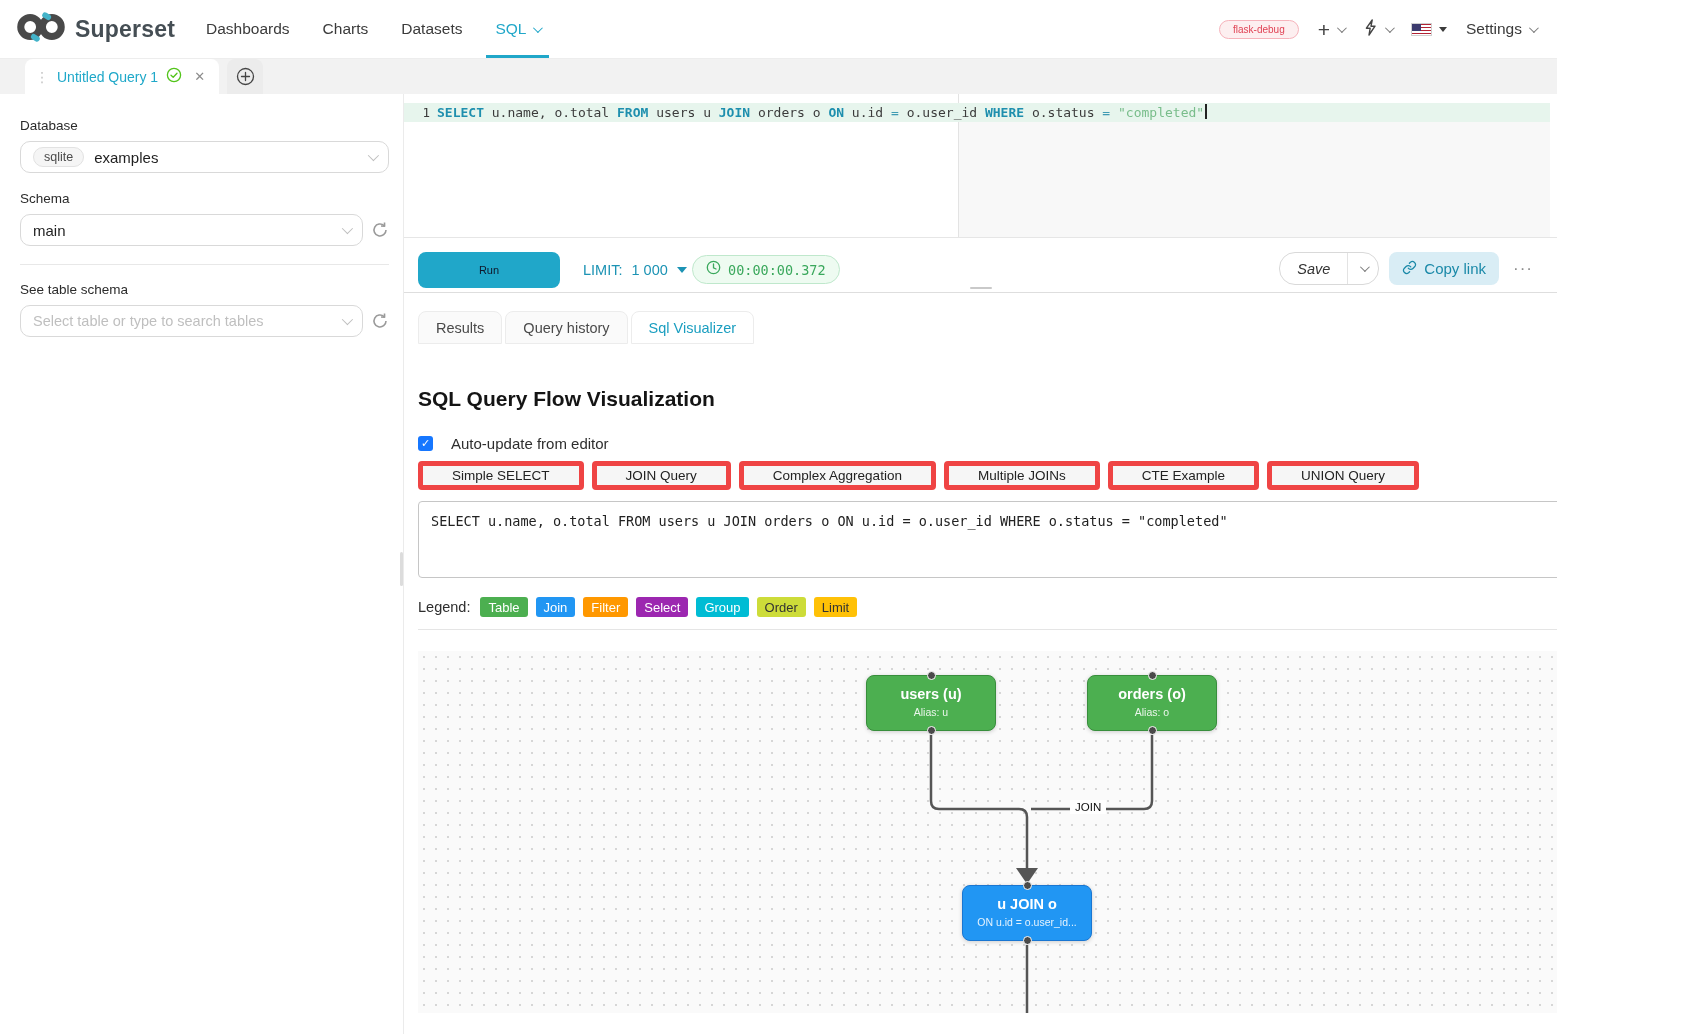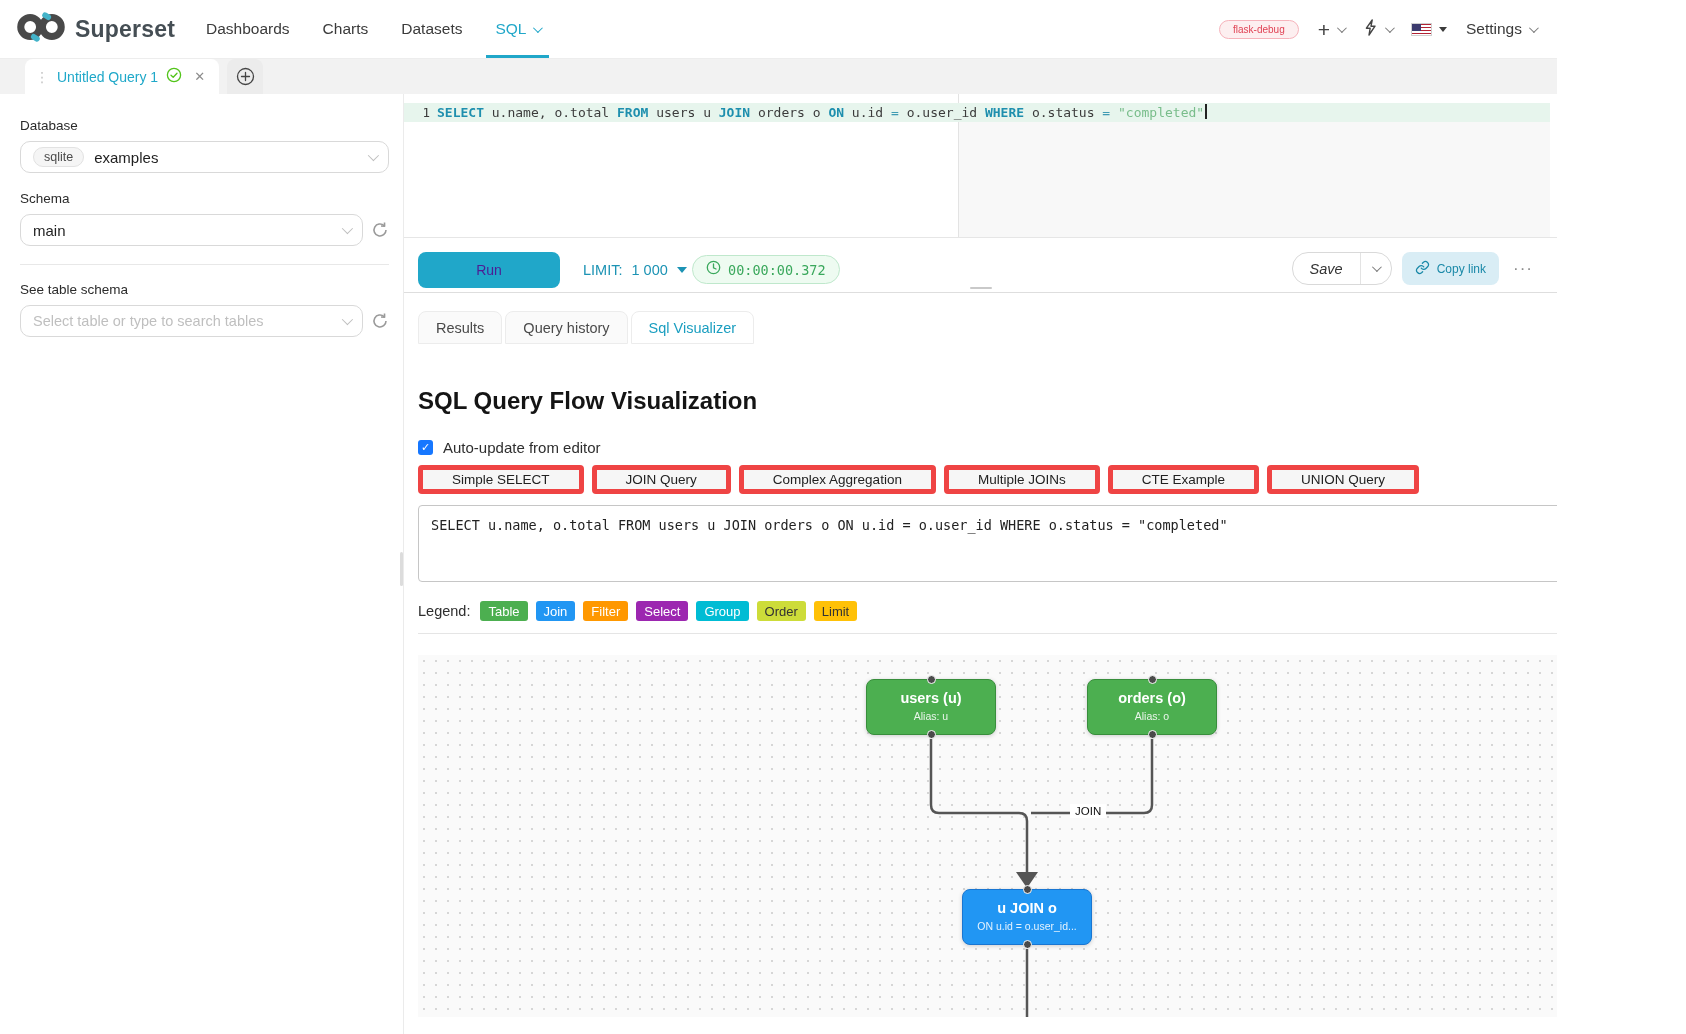--- a/index.html
+++ b/index.html
@@ -73,53 +73,53 @@
                font-family:"DejaVu Sans Mono", monospace; font-size:13px; color:#3c3c3c; }
   .tok-kw { color:#1e8fae; font-weight:bold; }
   .tok-op { color:#3f9bb3; }
   .tok-str { color:#79bd8b; }
   .cursor { display:inline-block; width:1.5px; height:15px; background:#222; vertical-align:-2px; margin-left:1px; }
 
   
   .toolbar { position:absolute; left:0; right:0; top:144px; height:55px; background:#fff;
              border-bottom:1px solid #dedede; }
   .run-btn { position:absolute; left:14px; top:14px; width:142px; height:36px; background:#20a7c9;
-             color:#4c1d95; font-size:14px; border:none; border-radius:8px; cursor:pointer; }
+             color:#0f172a; font-size:11px; border:none; border-radius:8px; cursor:pointer; }
   .limit-group { position:absolute; left:179px; top:14px; height:36px; display:flex; align-items:center;
                  gap:9px; color:#1c93b4; font-size:14.5px; font-weight:500; cursor:pointer; }
   .limit-caret { width:0; height:0; border-left:5px solid transparent; border-right:5px solid transparent;
                  border-top:6px solid #1c93b4; }
   .timer-pill { position:absolute; left:288px; top:17px; height:29px; border:1px solid #bfe8cc;
                 background:#eefbf1; border-radius:15px; display:flex; align-items:center; gap:7px;
                 padding:0 13px; color:#3aa85c; }
   .timer-text { font-family:"DejaVu Sans Mono", monospace; font-size:13.5px; }
   .toolbar-right { position:absolute; right:20px; top:14px; display:flex; align-items:center; gap:10px; }
   .save-split { display:flex; align-items:stretch; height:33px; border:1px solid #d9d9d9; border-radius:16px;
                 background:#fff; overflow:hidden;font-style:italic; }
   .save-main { padding:0 17px; display:flex; align-items:center; font-size:14.5px; color:#333; cursor:pointer; }
   .save-caret { width:31px; display:flex; align-items:center; justify-content:center;
                 border-left:1px solid #e3e3e3; cursor:pointer; }
   .copylink-btn { height:33px; background:#d9edf5; color:#1a89a8; border:none; border-radius:8px;
-                  display:flex; align-items:center; gap:7px; padding:0 13px; font-size:12px; cursor:pointer; }
+                  display:flex; align-items:center; gap:7px; padding:0 13px; font-size:15px; cursor:pointer; }
   .more-btn { color:#8c8c8c; font-size:17px; letter-spacing:1px; padding:0 4px; cursor:pointer; }
   .pane-grip { position:absolute; left:50%; top:193px; transform:translateX(-50%); width:22px; height:8px;
                display:flex; flex-direction:column; justify-content:space-between; cursor:row-resize; }
   .pane-grip i { display:block; height:1.5px; background:#c9c9c9; border-radius:1px; }
 
   
   .south { position:absolute; left:0; right:0; top:200px; bottom:0; background:#fff; padding:17px 0 0 14px; }
   .result-tabs { display:flex; gap:3px; }
   .rtab { height:33px; padding:0 17px; display:flex; align-items:center; font-size:14.5px; color:#4a4a4a;
           background:#fafafa; border:1px solid #ececec; border-radius:8px 8px 0 0; cursor:pointer; }
   .rtab.active { background:#fff; color:#1a9ec0; }
-  .viz-title { font-size:24px; font-weight:700; color:#141414; margin-top:43px; }
+  .viz-title { font-size:21px; font-weight:700; color:#141414; margin-top:43px; }
   .checkbox-row { margin-top:24px; display:flex; align-items:center; gap:10px; cursor:pointer; }
   .checkbox { width:15px; height:15px; border-radius:3px; background:#1677ff; color:#fff; font-size:11px;
               display:flex; align-items:center; justify-content:center; line-height:1; }
-  .checkbox-label { font-size:15px; color:#2e2e2e; }
+  .checkbox-label { font-size:15px; color:#2e2e2e;margin-left:8px; }
   .samples-label { margin-top:18px; font-size:14.5px; color:#2e2e2e; }
   .sample-buttons { margin-top:9px; display:flex; gap:8px; }
   .sample-btn { height:29px; padding:0 29px; background:#f6f6f6; border:5px solid #ef4444; border-radius:4px;
                 font-size:13.5px; color:#222; cursor:pointer; font-family:"Liberation Sans", sans-serif; }
   .ta-wrap { position:relative; width:1229px; margin-top:11px; }
   .flow-query { width:1229px; height:77px; border:1px solid #c6c6c6; border-radius:4px; resize:none;
                 padding:10px 12px; font-family:"DejaVu Sans Mono", monospace; font-size:13.5px; color:#222;
                 line-height:1.45; outline:none; }
   .ta-grip { position:absolute; right:4px; bottom:7px; width:10px; height:10px;
              background:repeating-linear-gradient(315deg, transparent 0 2.5px, #b5b5b5 2.5px 4px); }

